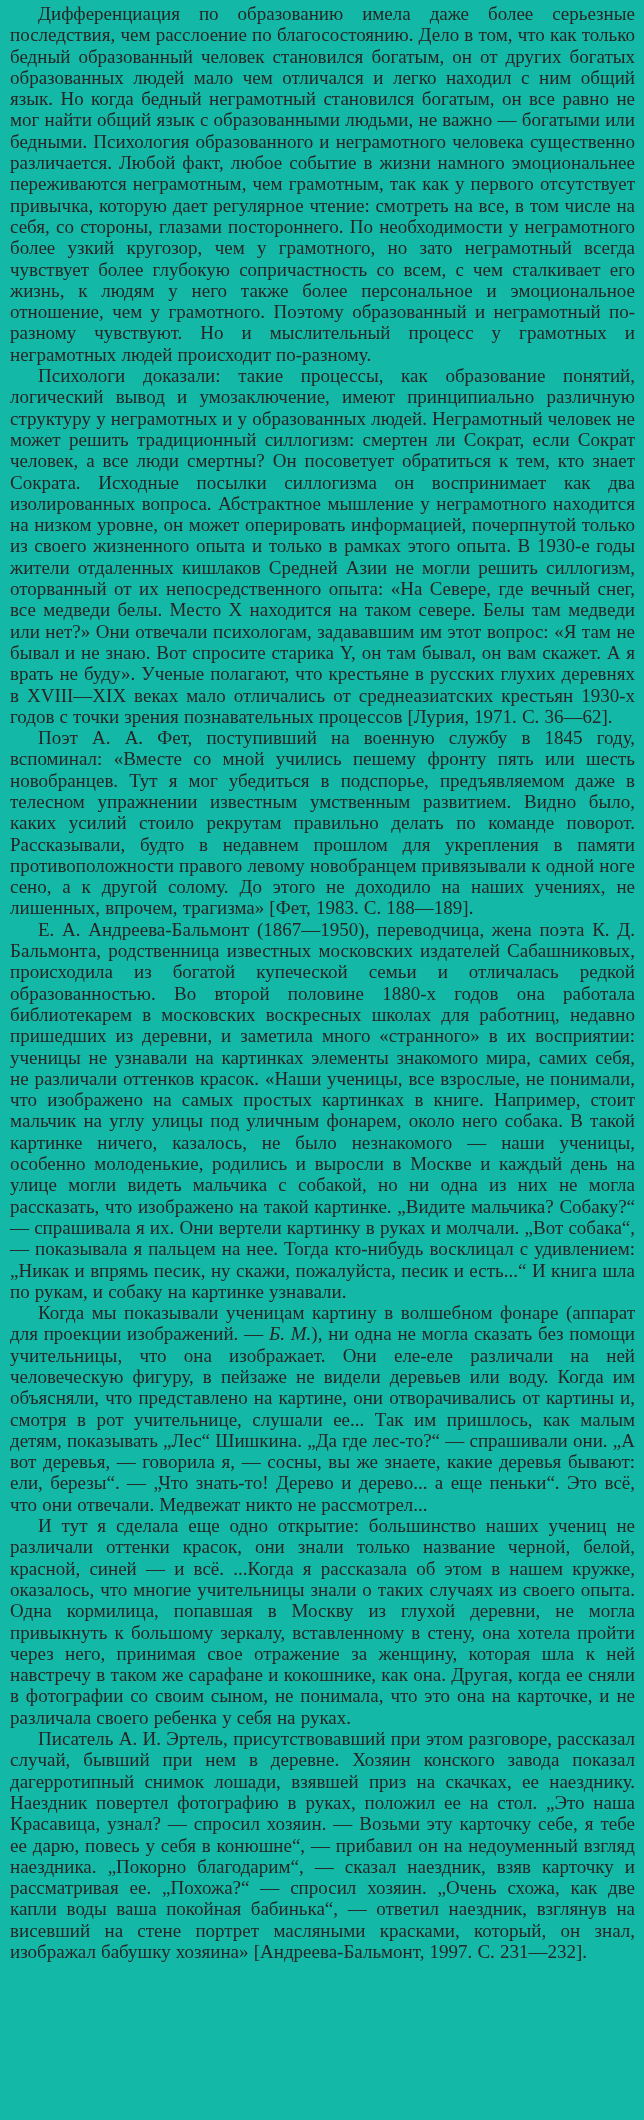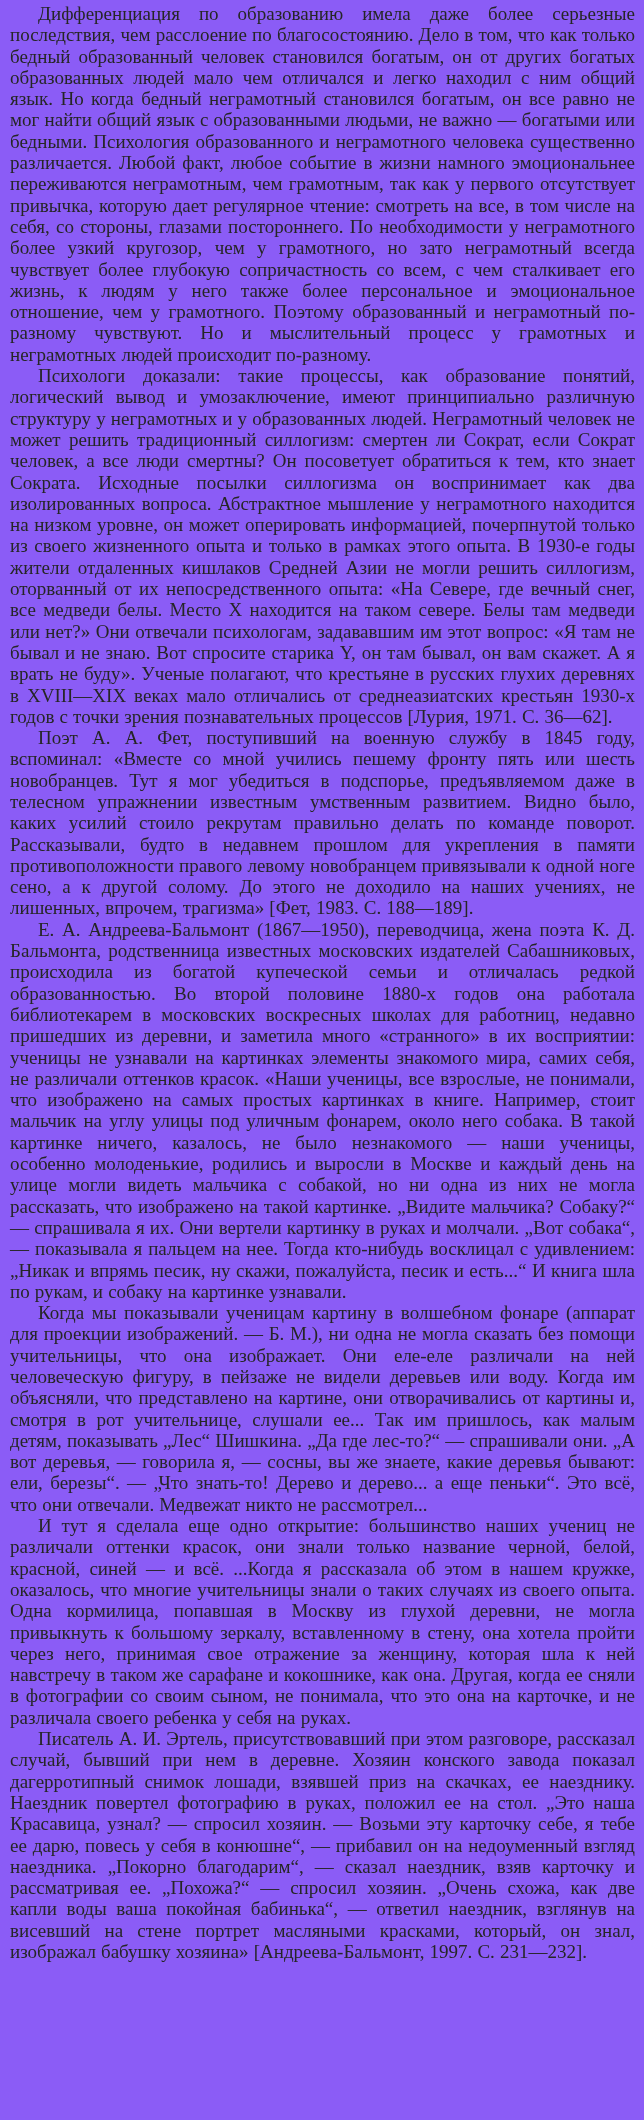--- a/index.html
+++ b/index.html
@@ -4,35 +4,36 @@
 <style>
   html, body {
     margin: 0;
     padding: 0;
     background: #ffffff;
   }
   .page {
     box-sizing: border-box;
     width: 644px;
     height: 2120px;
-    background: #8b5cf6;
+    background: #14b8a6;
     padding: 3px 9px 0 10px;
     overflow: hidden;
   }
   .page p {
     margin: 0;
     font-family: "Liberation Serif", "DejaVu Serif", serif;
     font-size: 19px;
     line-height: 21.3px;
     color: #262626;
     text-align: justify;
     text-indent: 28px;
     word-spacing: 0.02em;
   }
   .page p .it {
+    font-style: italic;
   }
 </style>
 </head>
 <body>
 
 <div class="page">
   <p>Дифференциация по образованию имела даже более серьезные последствия, чем расслоение по благосостоянию. Дело в том, что как только бедный образованный человек становился богатым, он от других богатых образованных людей мало чем отличался и легко находил с ним общий язык. Но когда бедный неграмотный становился богатым, он все равно не мог найти общий язык с образованными людьми, не важно — богатыми или бедными. Психология образованного и неграмотного человека существенно различается. Любой факт, любое событие в жизни намного эмоциональнее переживаются неграмотным, чем грамотным, так как у первого отсутствует привычка, которую дает регулярное чтение: смотреть на все, в том числе на себя, со стороны, глазами постороннего. По необходимости у неграмотного более узкий кругозор, чем у грамотного, но зато неграмотный всегда чувствует более глубокую сопричастность со всем, с чем сталкивает его жизнь, к людям у него также более персональное и эмоциональное отношение, чем у грамотного. Поэтому образованный и неграмотный по-разному чувствуют. Но и мыслительный процесс у грамотных и неграмотных людей происходит по-разному.</p>
   <p>Психологи доказали: такие процессы, как образование понятий, логический вывод и умозаключение, имеют принципиально различную структуру у неграмотных и у образованных людей. Неграмотный человек не может решить традиционный силлогизм: смертен ли Сократ, если Сократ человек, а все люди смертны? Он посоветует обратиться к тем, кто знает Сократа. Исходные посылки силлогизма он воспринимает как два изолированных вопроса. Абстрактное мышление у неграмотного находится на низком уровне, он может оперировать информацией, почерпнутой только из своего жизненного опыта и только в рамках этого опыта. В 1930-е годы жители отдаленных кишлаков Средней Азии не могли решить силлогизм, оторванный от их непосредственного опыта: «На Севере, где вечный снег, все медведи белы. Место X находится на таком севере. Белы там медведи или нет?» Они отвечали психологам, задававшим им этот вопрос: «Я там не бывал и не знаю. Вот спросите старика Y, он там бывал, он вам скажет. А я врать не буду». Ученые полагают, что крестьяне в русских глухих деревнях в XVIII—XIX веках мало отличались от среднеазиатских крестьян 1930-х годов с точки зрения познавательных процессов [Лурия, 1971. С. 36—62].</p>
   <p>Поэт А. А. Фет, поступивший на военную службу в 1845 году, вспоминал: «Вместе со мной учились пешему фронту пять или шесть новобранцев. Тут я мог убедиться в подспорье, предъявляемом даже в телесном упражнении известным умственным развитием. Видно было, каких усилий стоило рекрутам правильно делать по команде поворот. Рассказывали, будто в недавнем прошлом для укрепления в памяти противоположности правого левому новобранцем привязывали к одной ноге сено, а к другой солому. До этого не доходило на наших учениях, не лишенных, впрочем, трагизма» [Фет, 1983. С. 188—189].</p>
   <p>Е. А. Андреева-Бальмонт (1867—1950), переводчица, жена поэта К. Д. Бальмонта, родственница известных московских издателей Сабашниковых, происходила из богатой купеческой семьи и отличалась редкой образованностью. Во второй половине 1880-х годов она работала библиотекарем в московских воскресных школах для работниц, недавно пришедших из деревни, и заметила много «странного» в их восприятии: ученицы не узнавали на картинках элементы знакомого мира, самих себя, не различали оттенков красок. «Наши ученицы, все взрослые, не понимали, что изображено на самых простых картинках в книге. Например, стоит мальчик на углу улицы под уличным фонарем, около него собака. В такой картинке ничего, казалось, не было незнакомого — наши ученицы, особенно молоденькие, родились и выросли в Москве и каждый день на улице могли видеть мальчика с собакой, но ни одна из них не могла рассказать, что изображено на такой картинке. „Видите мальчика? Собаку?“ — спрашивала я их. Они вертели картинку в руках и молчали. „Вот собака“, — показывала я пальцем на нее. Тогда кто-нибудь восклицал с удивлением: „Никак и впрямь песик, ну скажи, пожалуйста, песик и есть...“ И книга шла по рукам, и собаку на картинке узнавали.</p>

